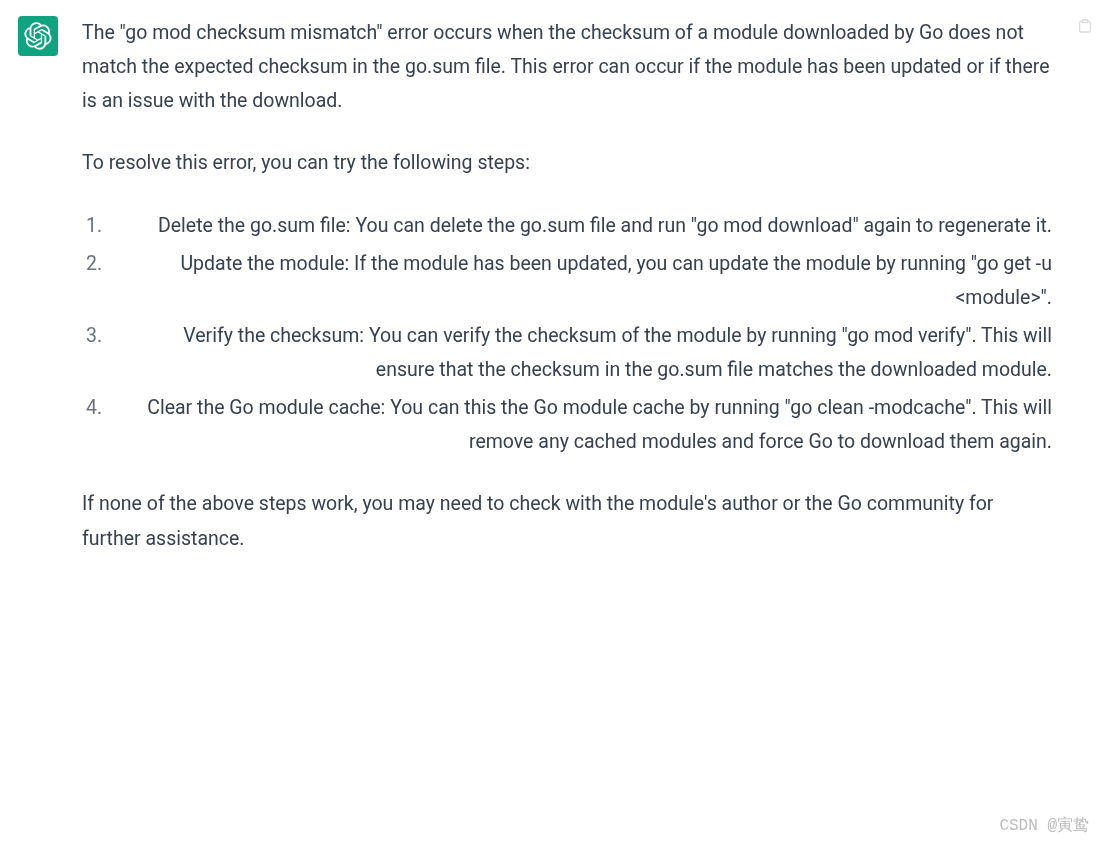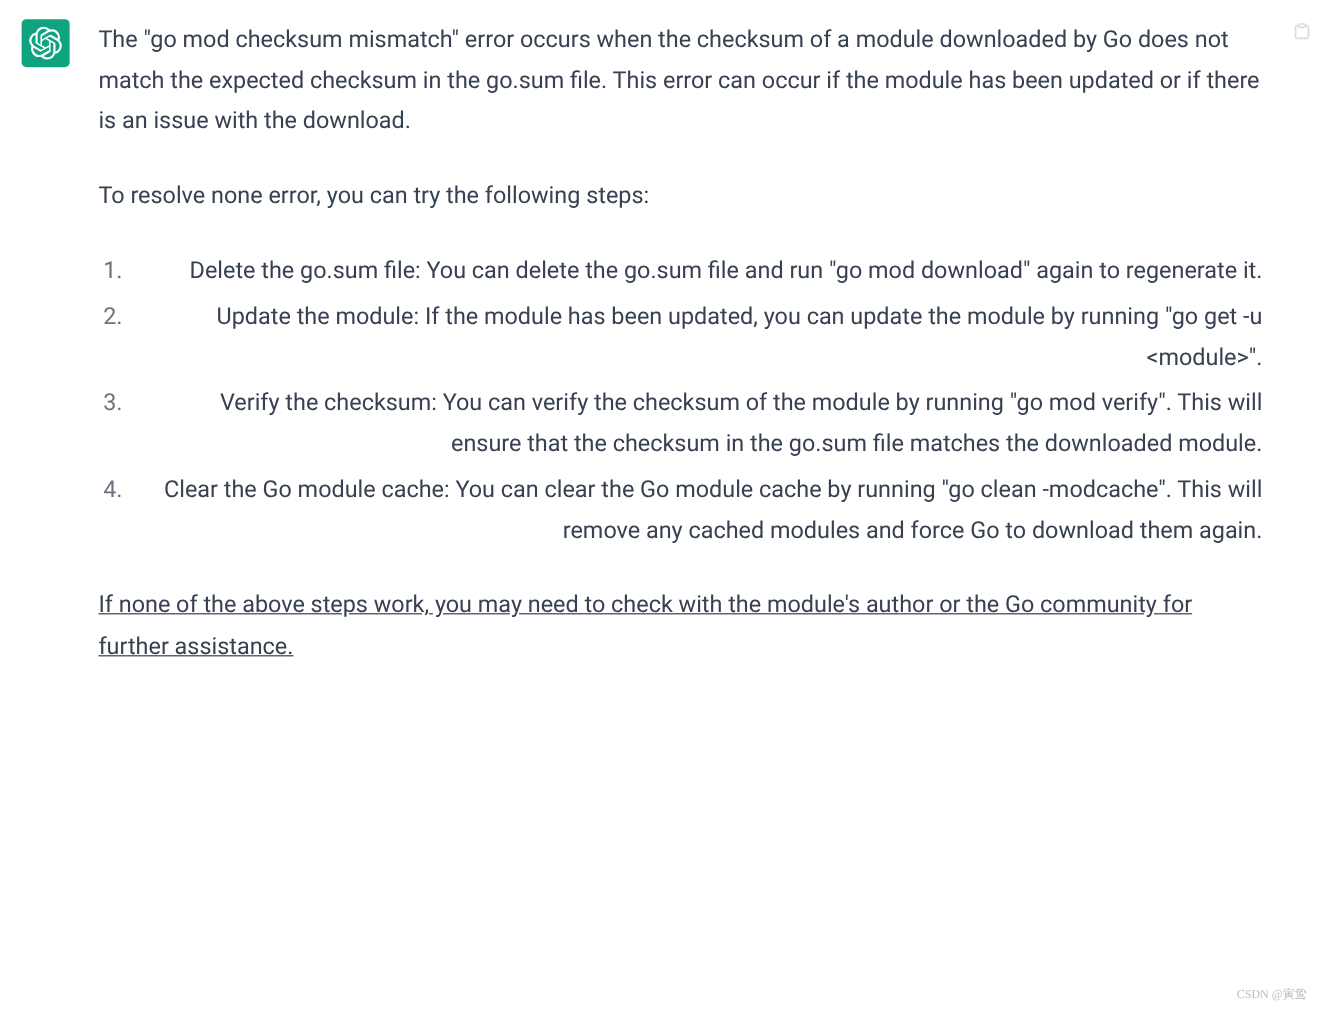--- a/index.html
+++ b/index.html
@@ -39,21 +39,20 @@
       font-size: 19.5px;
       line-height: 1.75;
       max-width: 990px;
       padding-right: 20px;
     }
     .message-content p {
       margin-bottom: 28px;
     }
     .message-content p:last-child {
       margin-bottom: 16px;
-      text-decoration: underline;
     }
     .message-content ol {
       margin-bottom: 28px;
       padding-left: 40px;
       list-style: none;
       counter-reset: item;
     }
     .message-content ol li {
       margin-bottom: 4px;
       position: relative;
@@ -64,23 +63,23 @@
       content: counter(item) ".";
       position: absolute;
       left: -36px;
       color: #6b7280;
       font-size: 19.5px;
     }
     .watermark {
       position: absolute;
       bottom: 6px;
       right: 10px;
-      font-size: 10px;
+      font-size: 16px;
       color: #bbbbbb;
-      font-family: Liberation Serif, serif;
+      font-family: Liberation Mono, monospace;
     }
     .action-icon {
       position: absolute;
       top: 18px;
       right: 2px;
       width: 20px;
       height: 20px;
       opacity: 0.25;
       cursor: pointer;
     }
@@ -96,26 +95,26 @@
 <body>
 
 <div class="message-container">
   <div class="avatar">
     <svg viewBox="0 0 41 41" fill="none" xmlns="http://www.w3.org/2000/svg">
       <path d="M37.532 16.87a9.963 9.963 0 0 0-.856-8.184 10.078 10.078 0 0 0-10.855-4.835A9.964 9.964 0 0 0 18.306.5a10.079 10.079 0 0 0-9.614 6.977 9.967 9.967 0 0 0-6.664 4.834 10.08 10.08 0 0 0 1.24 11.817 9.965 9.965 0 0 0 .856 8.185 10.079 10.079 0 0 0 10.855 4.835 9.965 9.965 0 0 0 7.516 3.35 10.078 10.078 0 0 0 9.617-6.981 9.967 9.967 0 0 0 6.663-4.834 10.079 10.079 0 0 0-1.243-11.813zM22.498 37.886a7.474 7.474 0 0 1-4.799-1.735c.061-.033.168-.091.237-.134l7.964-4.6a1.294 1.294 0 0 0 .655-1.134V19.054l3.366 1.944a.12.12 0 0 1 .066.092v9.299a7.505 7.505 0 0 1-7.49 7.496zM6.392 31.006a7.471 7.471 0 0 1-.894-5.023c.06.036.162.099.237.141l7.964 4.6a1.297 1.297 0 0 0 1.308 0l9.724-5.614v3.888a.12.12 0 0 1-.048.103l-8.051 4.649a7.504 7.504 0 0 1-10.24-2.744zM4.297 13.62A7.469 7.469 0 0 1 8.2 10.333c0 .068-.004.19-.004.274v9.201a1.294 1.294 0 0 0 .654 1.132l9.723 5.614-3.366 1.944a.12.12 0 0 1-.114.01L7.04 23.856a7.504 7.504 0 0 1-2.743-10.237zm27.658 6.437l-9.724-5.615 3.367-1.943a.121.121 0 0 1 .113-.01l8.052 4.648a7.498 7.498 0 0 1-1.158 13.528v-9.476a1.293 1.293 0 0 0-.65-1.132zm3.35-5.043c-.059-.037-.162-.099-.236-.141l-7.965-4.6a1.298 1.298 0 0 0-1.308 0l-9.723 5.614v-3.888a.12.12 0 0 1 .048-.103l8.05-4.645a7.497 7.497 0 0 1 11.135 7.763zm-21.063 6.929l-3.367-1.944a.12.12 0 0 1-.065-.092v-9.299a7.497 7.497 0 0 1 12.293-5.756 6.94 6.94 0 0 0-.236.134l-7.965 4.6a1.294 1.294 0 0 0-.654 1.132l-.006 11.225zm1.829-3.943l4.33-2.501 4.332 2.5v5l-4.331 2.5-4.331-2.5V18z" fill="white"></path>
     </svg>
   </div>
   <div class="message-content">
     <p>The "go mod checksum mismatch" error occurs when the checksum of a module downloaded by Go does not match the expected checksum in the go.sum file. This error can occur if the module has been updated or if there is an issue with the download.</p>
-    <p>To resolve none error, you can try the following steps:</p>
+    <p>To resolve this error, you can try the following steps:</p>
     <ol>
       <li>Delete the go.sum file: You can delete the go.sum file and run "go mod download" again to regenerate it.</li>
       <li>Update the module: If the module has been updated, you can update the module by running "go get -u &lt;module&gt;".</li>
       <li>Verify the checksum: You can verify the checksum of the module by running "go mod verify". This will ensure that the checksum in the go.sum file matches the downloaded module.</li>
-      <li>Clear the Go module cache: You can clear the Go module cache by running "go clean -modcache". This will remove any cached modules and force Go to download them again.</li>
+      <li>Clear the Go module cache: You can this the Go module cache by running "go clean -modcache". This will remove any cached modules and force Go to download them again.</li>
     </ol>
     <p>If none of the above steps work, you may need to check with the module's author or the Go community for further assistance.</p>
   </div>
 </div>
 
 <div class="action-icon">
   <svg viewBox="0 0 24 24">
     <rect x="8" y="3" width="8" height="4" rx="1"></rect>
     <path d="M16 5h2a2 2 0 0 1 2 2v12a2 2 0 0 1-2 2H6a2 2 0 0 1-2-2V7a2 2 0 0 1 2-2h2"></path>
   </svg>

